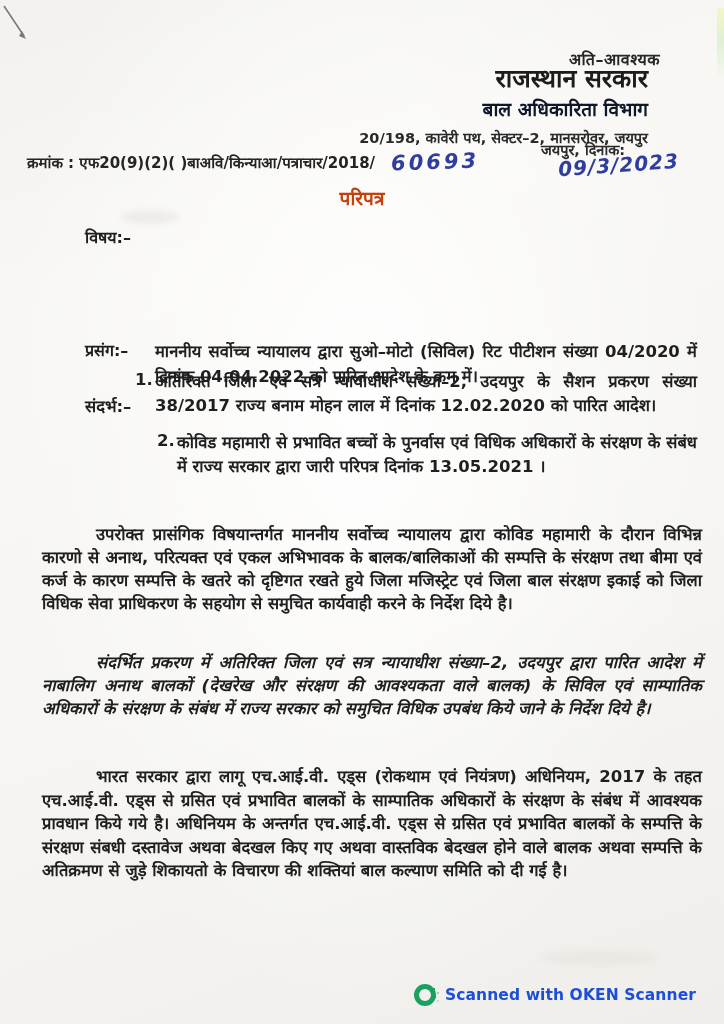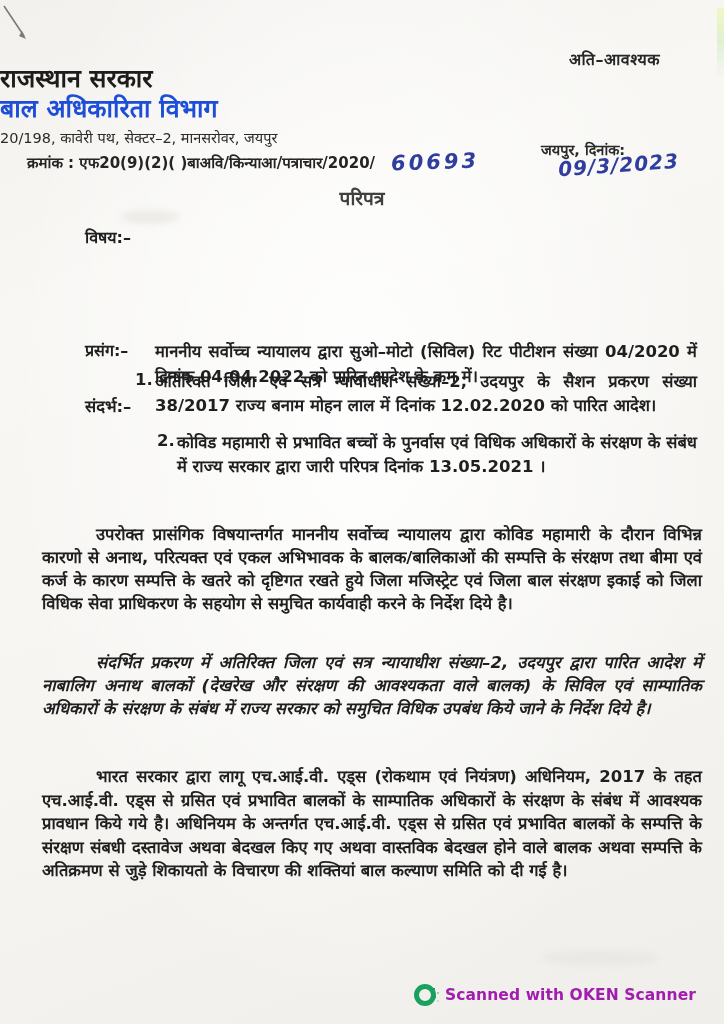--- a/index.html
+++ b/index.html
@@ -24,44 +24,44 @@
     position:absolute; right:0; top:8px; width:7px; height:72px;
     background:linear-gradient(to bottom, #f2f7b9 0%, #d9efc9 45%, rgba(240,245,210,0) 100%);
     opacity:.8;
   }
 
   .urgency {
     position:absolute; top:48px; right:64px;
     font-size:16px; font-weight:700; color:#272727; letter-spacing:.5px;
   }
 
-  .letterhead { position:absolute; top:64px; left:0; width:648px; text-align:left; }
+  .letterhead { position:absolute; top:64px; left:0; width:648px; text-align:right; }
   .org-name  { font-size:25px; font-weight:700; color:#1c1c1c; line-height:30px; }
-  .dept-name { font-size:25px; font-weight:700; color:#1d4ed8; line-height:30px; }
-  .address   { font-size:14.5px; font-weight:400; color:#2a2a2a; margin-top:3px; }
+  .dept-name { font-size:19px; font-weight:700; color:#0f172a; line-height:30px; }
+  .address   { font-size:14.5px; font-weight:700; color:#2a2a2a; margin-top:3px; }
 
   .ref-row { position:absolute; top:149px; left:27px; font-size:15px; font-weight:700; color:#242424; white-space:nowrap; }
   .handwritten {
     font-style:italic; color:#2f3e9e; font-weight:600;
     display:inline-block;
   }
   .hw-number {
     font-size:21px; letter-spacing:3px; margin-left:16px;
     transform:rotate(-2deg) translateY(1px);
   }
   .place-date { position:absolute; top:139px; left:541px; font-size:14.5px; font-weight:700; color:#2a2a2a; }
   .hw-date {
     position:absolute; top:153px; left:558px;
     font-size:20px; letter-spacing:1px;
     transform:rotate(-4deg);
   }
 
   .doc-type {
     position:absolute; top:185px; left:0; width:724px; text-align:center;
-    font-size:19px; font-weight:700; color:#404040;
+    font-size:19px; font-weight:700; color:#c2410c;
   }
 
   .labelled { position:absolute; left:85px; width:612px; display:flex; }
   .labelled .label { width:64px; flex:0 0 64px; font-size:16px; }
   .labelled .ltext { flex:1; font-size:16.5px; line-height:25px; text-align:justify; }
   .subject-block { top:226px; }
   .context-block { top:311px;margin-top:28px; }
   .context-block .ltext { padding-left:6px; }
 
   .ref-block { position:absolute; top:370px; left:85px; width:612px; display:flex; }
@@ -90,21 +90,21 @@
     border:5.5px solid #19a15f;
   }
   .oken-fade {
     position:absolute; right:-4px; top:2px; width:8px; height:18px;
     background:
       radial-gradient(circle 1.5px at 2px 3px,  #19a15f 95%, transparent),
       radial-gradient(circle 1.5px at 6px 7px,  #8fd4ae 95%, transparent),
       radial-gradient(circle 1.5px at 3px 11px, #19a15f 95%, transparent),
       radial-gradient(circle 1.5px at 6px 15px, #b9e4cd 95%, transparent);
   }
-  .scan-footer .scan-text { font-size:15.5px; font-weight:700; color:#a21caf; letter-spacing:.1px; }
+  .scan-footer .scan-text { font-size:15.5px; font-weight:700; color:#1d4ed8; letter-spacing:.1px; }
 
   .smudge {
     position:absolute; border-radius:50%; background:#d8d5cf; filter:blur(3px); opacity:.35;
   }
 </style>
 </head>
 <body>
 
 <svg class="pen-mark" width="40" height="50" viewBox="0 0 40 50">
   <line x1="4" y1="6" x2="24" y2="36" stroke="#7a7a7a" stroke-width="1.6"></line>
@@ -116,21 +116,21 @@
 
 <div class="urgency hi">अति–आवश्यक</div>
 
 <div class="letterhead">
   <div class="org-name">राजस्थान सरकार</div>
   <div class="dept-name">बाल अधिकारिता विभाग</div>
   <div class="address">20/198, कावेरी पथ, सेक्टर–2, मानसरोवर, जयपुर</div>
 </div>
 
 <div class="ref-row">
-  <span>क्रमांक : एफ20(9)(2)( )बाअवि/किन्याआ/पत्राचार/2020/</span><span class="handwritten hw-number">60693</span>
+  <span>क्रमांक : एफ20(9)(2)( )बाअवि/किन्याआ/पत्राचार/2018/</span><span class="handwritten hw-number">60693</span>
 </div>
 
 <div class="place-date">जयपुर, दिनांक:</div>
 <div class="handwritten hw-date">09/3/2023</div>
 
 <div class="doc-type">परिपत्र</div>
 
 <div class="labelled subject-block hi">
   <div class="label">विषय:–</div>
 </div>

